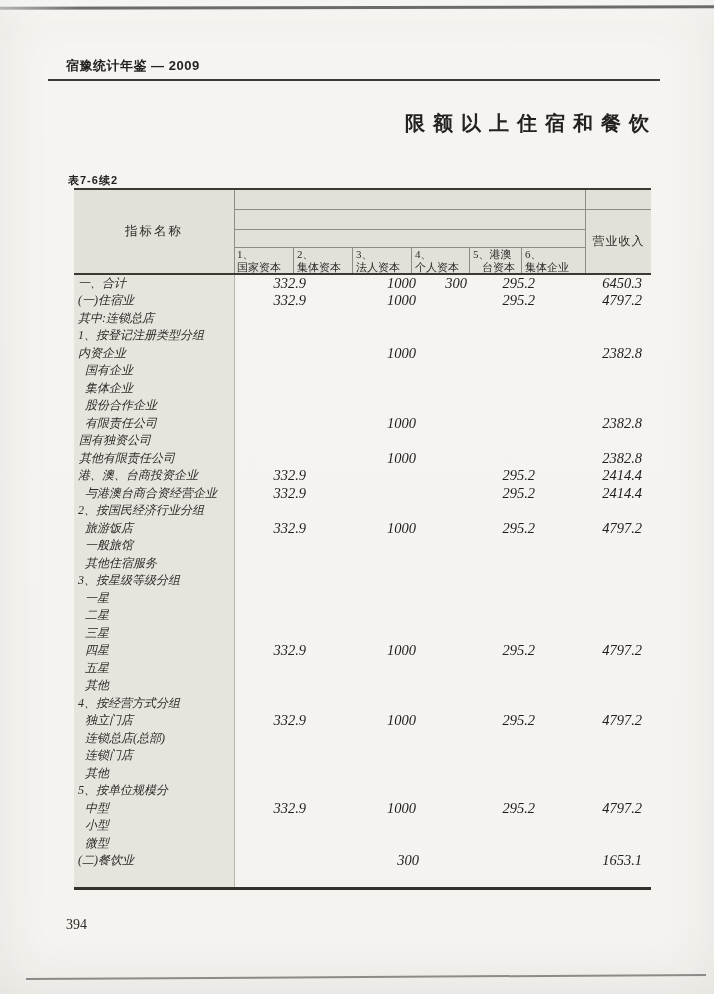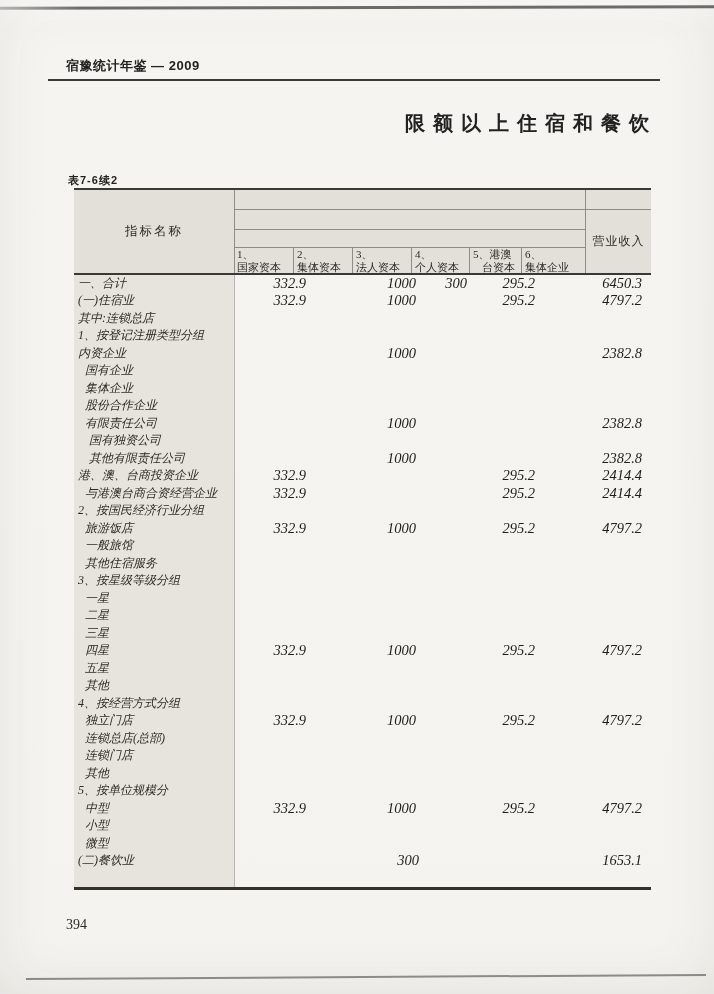--- a/index.html
+++ b/index.html
@@ -40,21 +40,21 @@
   .cap-cell.c4 .l2{padding-left:9px;}
 
   .tbody{position:relative;height:612px;border-bottom:3px solid #33312c;}
   .col-strip{position:absolute;left:0;top:0;width:160px;height:100%;background:#e7e4de;}
   .col-strip-line{position:absolute;left:160px;top:0;width:1px;height:100%;background:#b8b5ae;}
   .rows{position:absolute;left:0;top:0;width:100%;height:100%;font-style:italic;}
   .t-row{position:relative;height:17.486px;line-height:17.486px;}
   .t-label{position:absolute;left:0;top:0;width:158px;font-size:12px;white-space:nowrap;color:#2c2b27;}
   .ind0{padding-left:4px;}
   .ind1{padding-left:11px;}
-  .ind2{padding-left:15px;}
+  .ind2{padding-left:5px;}
   .t-val{position:absolute;top:0;font-size:14.5px;color:#1f1e1c;}
 
   .page-number{position:absolute;left:66px;top:917px;font-size:14px;color:#2c2b27;}
   .scan-bottom{position:absolute;left:26px;top:976px;width:680px;height:2px;background:#8e8d89;transform:rotate(-0.35deg);}
 </style>
 </head>
 <body>
 
 <div class="page">
   <div class="scan-top-above"></div>

